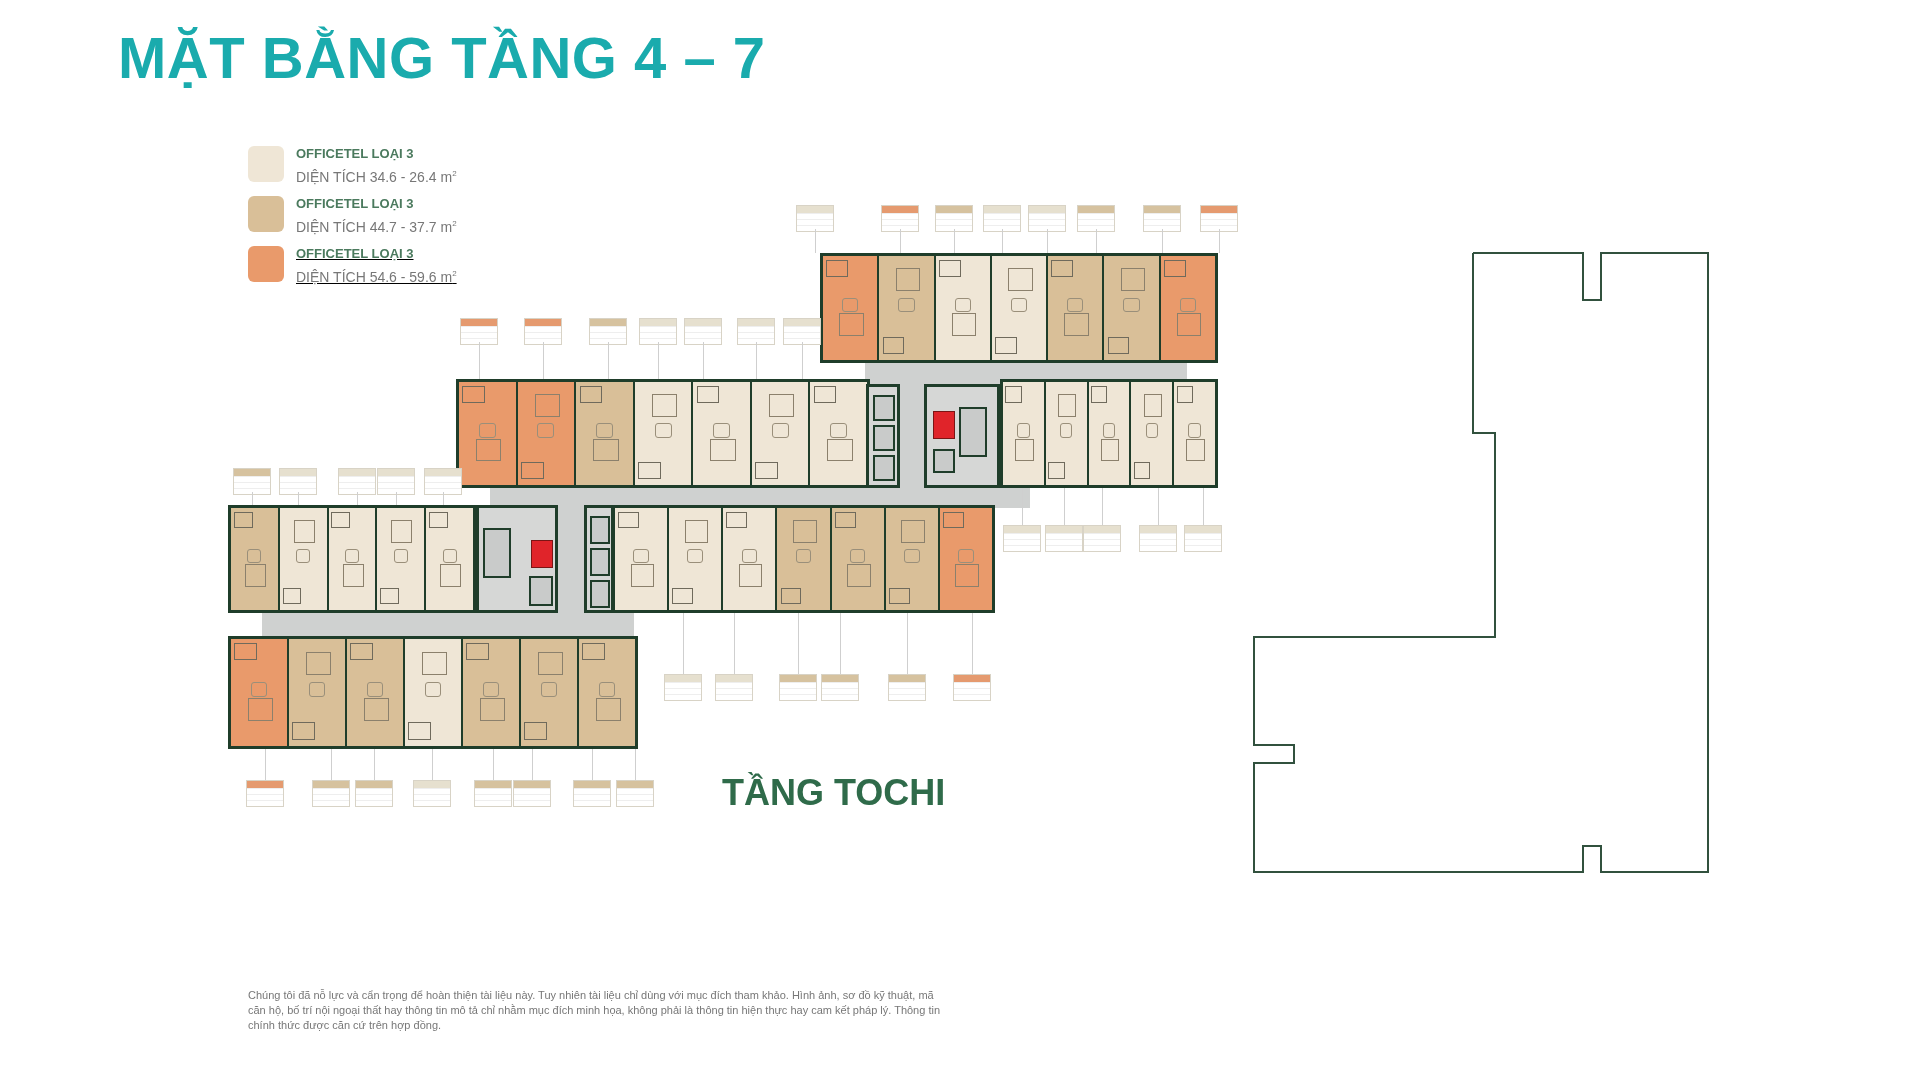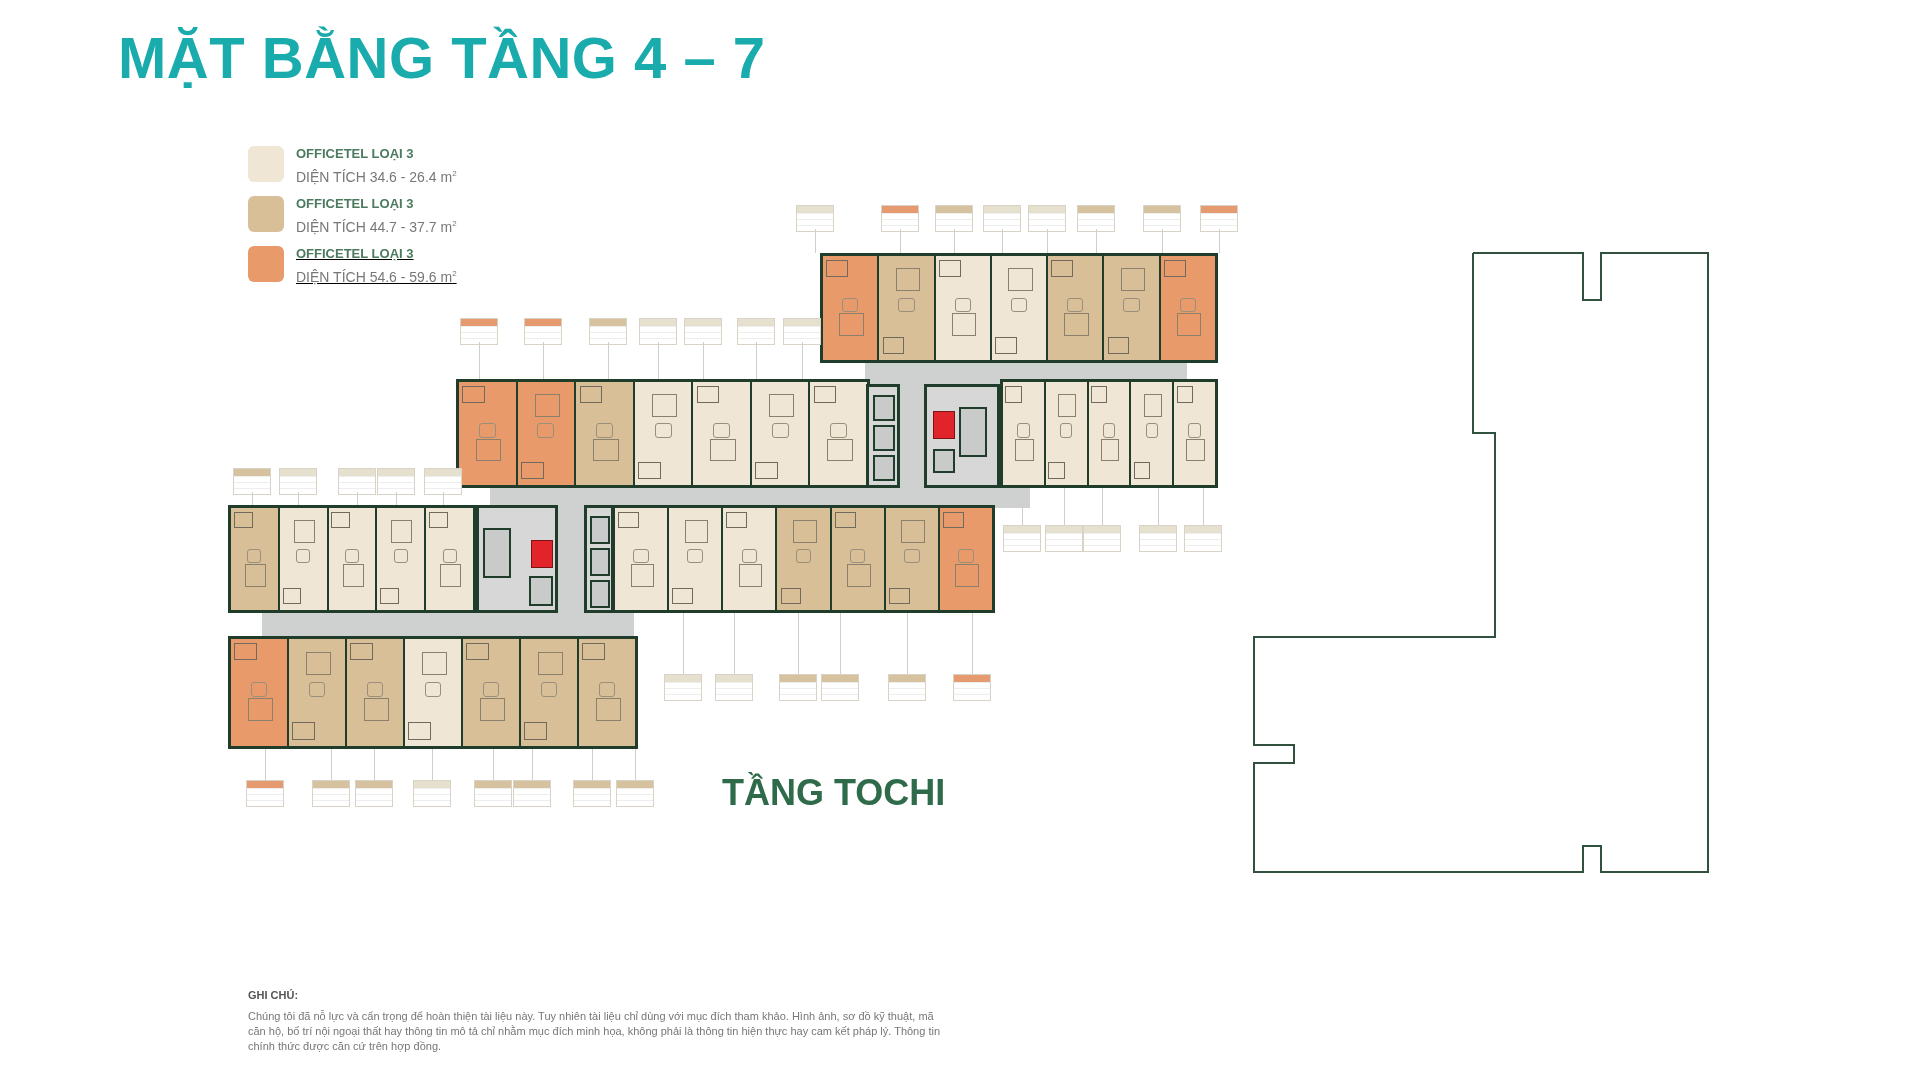--- a/index.html
+++ b/index.html
@@ -300,21 +300,20 @@
   <div></div>
 
   <div class="abs tower-label">TẦNG TOCHI</div>
 </div>
 
 <svg class="outline" width="1920" height="1080">
   <polyline fill="none" stroke="#31513e" stroke-width="2" points="1473,253 1583,253 1583,300 1601,300 1601,253 1708,253 1708,872 1601,872 1601,846 1583,846 1583,872 1254,872 1254,763 1294,763 1294,745 1254,745 1254,637 1495,637 1495,433 1473,433 1473,253"></polyline>
 </svg>
 
 <div class="abs note">
-  <div class="note-title">GHI CHÚ:</div>
   <div>Chúng tôi đã nỗ lực và cẩn trọng để hoàn thiện tài liệu này. Tuy nhiên tài liệu chỉ dùng với mục đích tham khảo. Hình ảnh, sơ đồ kỹ thuật, mã căn hộ, bố trí nội ngoại thất hay thông tin mô tả chỉ nhằm mục đích minh họa, không phải là thông tin hiện thực hay cam kết pháp lý. Thông tin chính thức được căn cứ trên hợp đồng.</div>
 </div>
 
 <div class="tag" style="left: 796px; top: 205px;">
     <div class="head" style="background: rgb(230, 224, 207);"></div>
     <div class="line"></div>
     <div class="line"></div>
     <div class="line"></div>
   </div>
 <div class="tag-leader" style="left: 815px; top: 229px; height: 24px;"></div>

